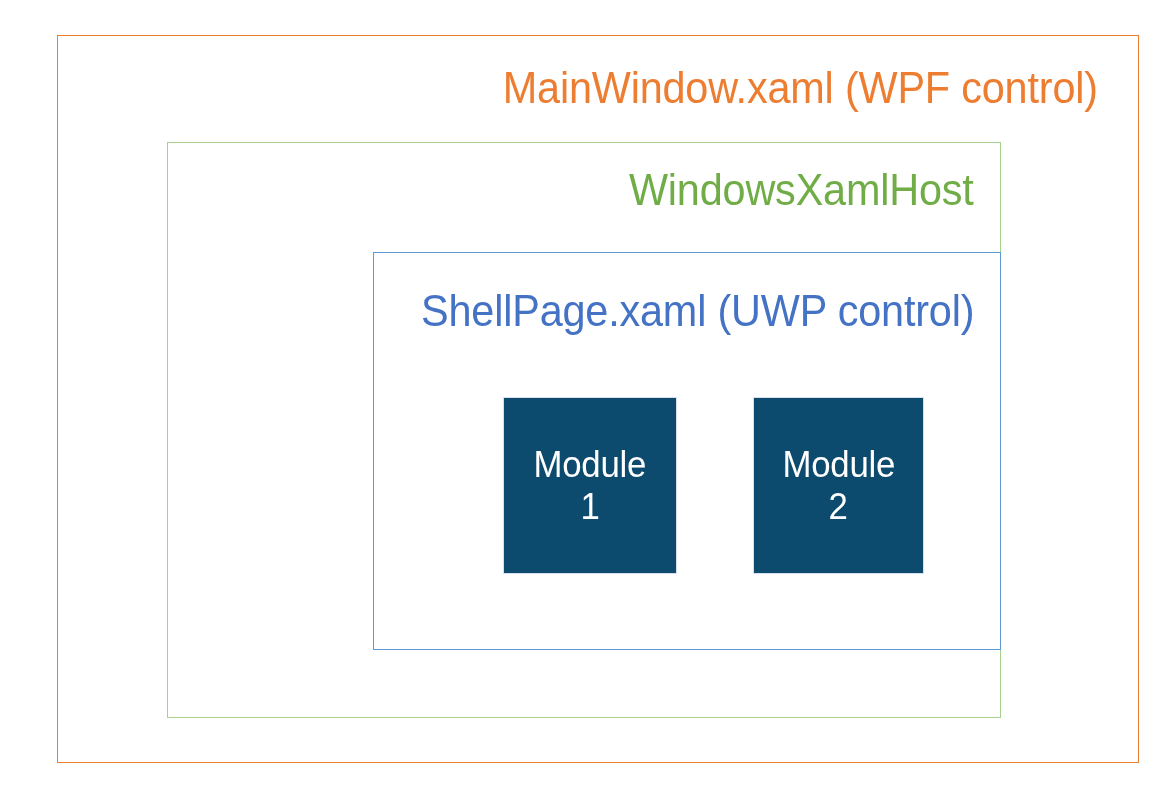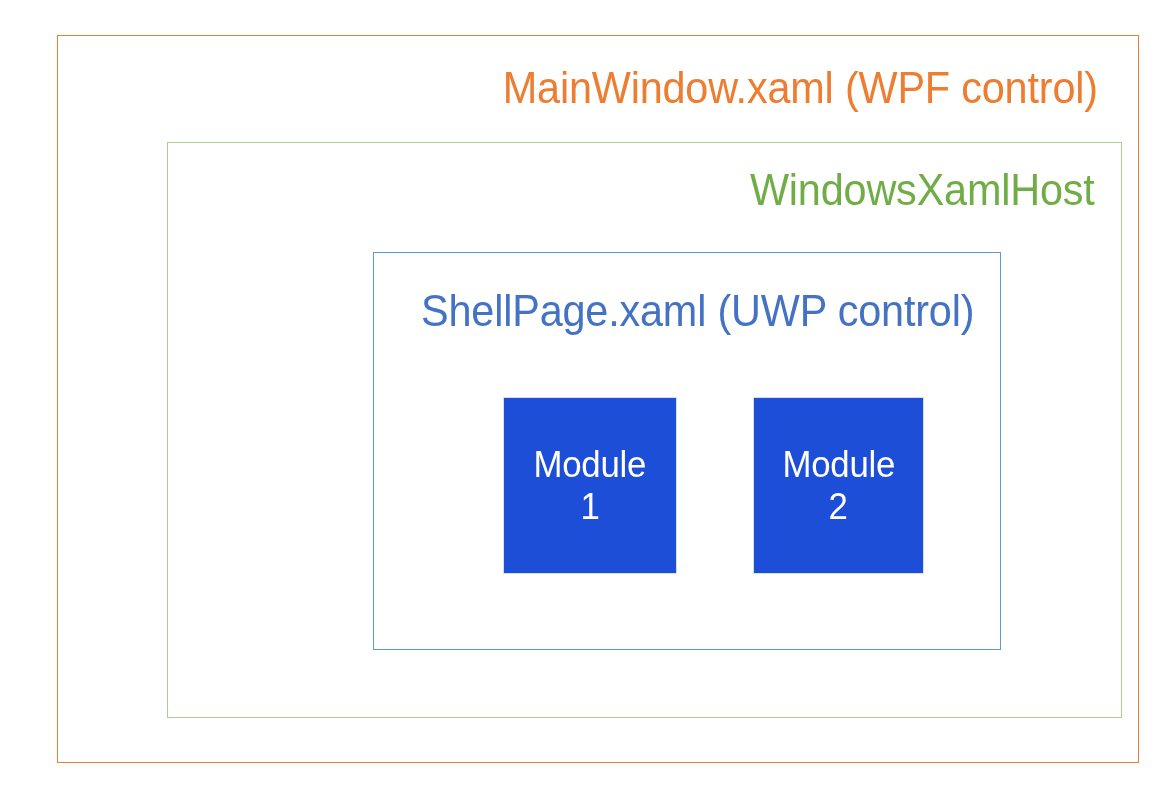--- a/index.html
+++ b/index.html
@@ -36,21 +36,21 @@
     left: 57px;
     top: 35px;
     width: 1082px;
     height: 728px;
     border: 1.6px solid #ED7D31;
   }
 
   #xamlhost-layer {
     left: 109px;        
     top: 106px;         
-    width: 955px;
+    width: 834px;
     height: 576px;
     border: 1.6px solid #A9D18E;
   }
 
   #uwp-layer {
     left: 205px;        
     top: 109px;         
     width: 628px;
     height: 398px;
     border: 1.6px solid #5B9BD5;
@@ -100,21 +100,21 @@
     display: flex;
     flex-direction: row;
     align-items: stretch;
     justify-content: space-between;
   }
 
   .module-box {
     box-sizing: border-box;
     width: 174px;
     height: 177px;
-    background: #1d4ed8;
+    background: #0c4a6e;
     border: 1px solid #D7DEEE;
     display: flex;
     flex-direction: column;
     align-items: center;
     justify-content: center;
     color: #FFFFFF;
   }
 
   .module-box.second {
     width: 171px;

